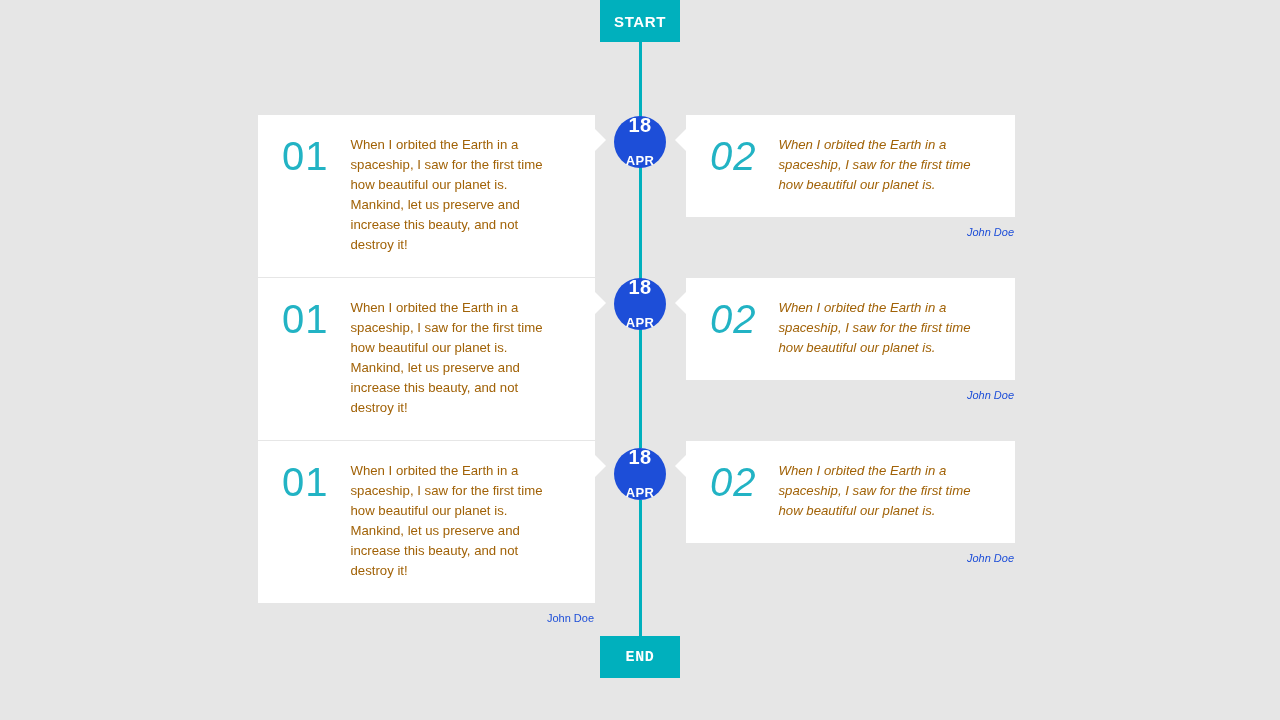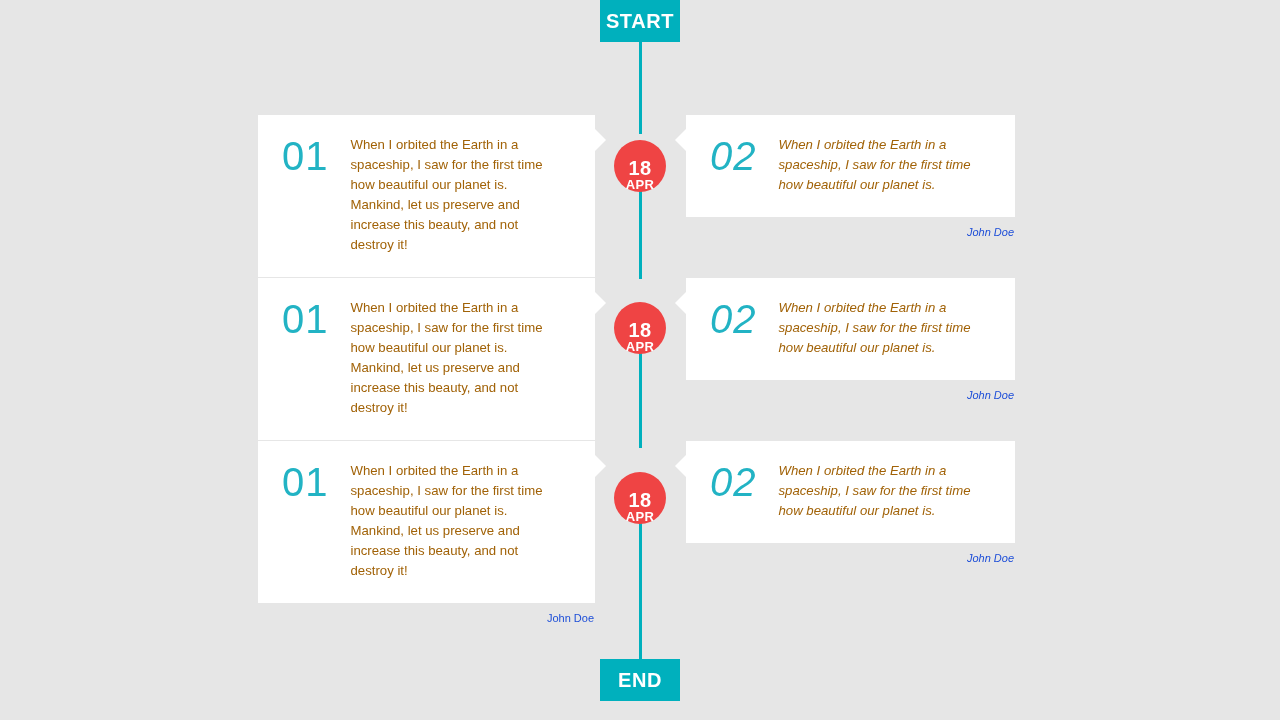--- a/index.html
+++ b/index.html
@@ -33,47 +33,46 @@
   }
 
   
   .cap {
     position: absolute;
     left: 600px;
     width: 80px;
     height: 42px;
     background: #00b0bd;
     color: #ffffff;
-    font-size: 20px;
+    font-size: 15px;
     font-weight: bold;
     letter-spacing: 0.6px;
     display: flex;
     align-items: center;
     justify-content: center;
     box-sizing: border-box;
   }
   .cap-start { top: 0px; }
-  .cap-end   { top: 659px; }
+  .cap-end   { top: 636px; font-family: Liberation Mono, monospace; }
 
   
   .date-node {
     position: absolute;
     left: 614px;
     width: 52px;
     height: 52px;
     border-radius: 50%;
-    background: #ef4444;
+    background: #1d4ed8;
     color: #ffffff;
     display: flex;
     flex-direction: column;
     align-items: center;
-    justify-content: flex-end;
+    justify-content: space-between;
     z-index: 5;
     box-sizing: border-box;
-    margin-top: 24px;
   }
   .date-day {
     font-size: 20px;
     font-weight: bold;
     line-height: 19px;
     letter-spacing: 0.3px;
   }
   .date-month {
     font-size: 13px;
     font-weight: bold;

